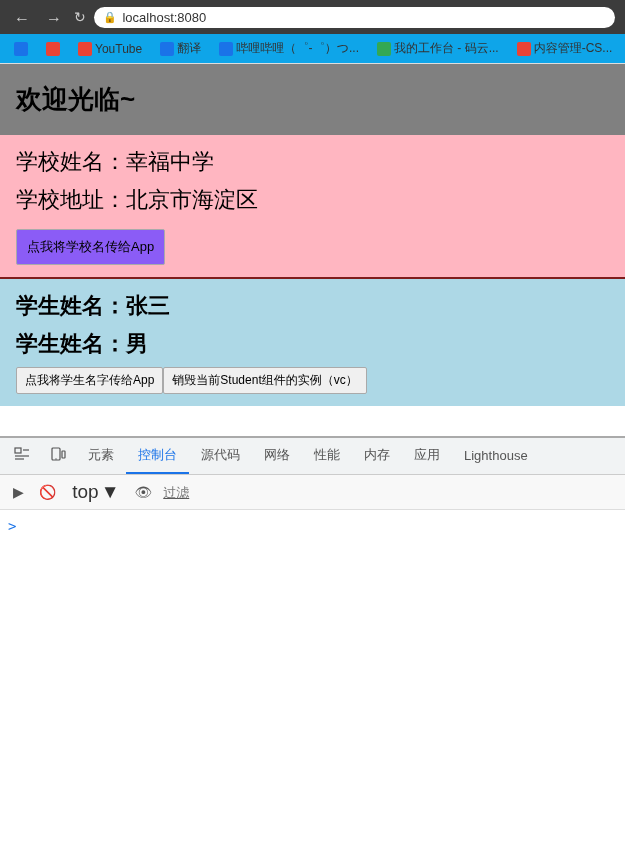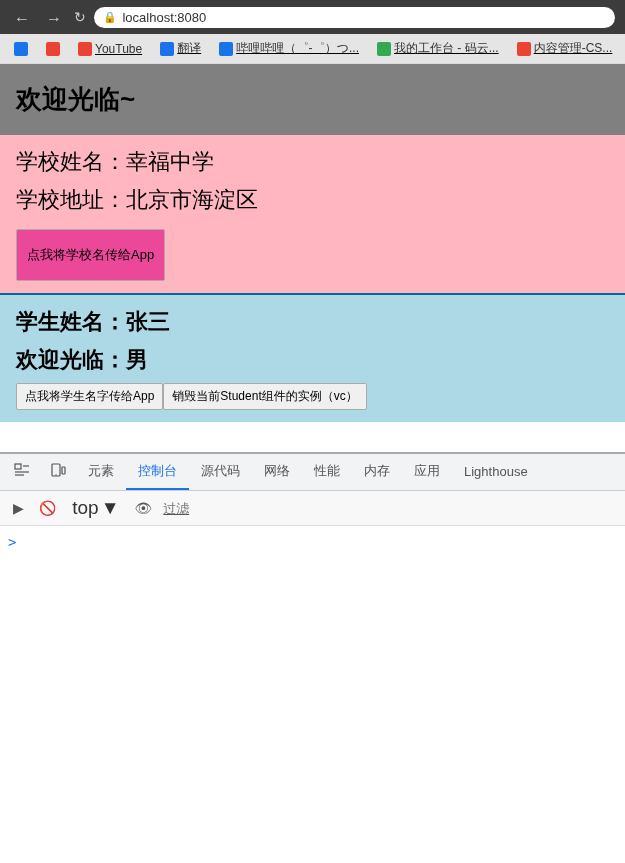--- a/index.html
+++ b/index.html
@@ -36,29 +36,28 @@
       font-size: 13px;
       color: #333;
       display: flex;
       align-items: center;
       gap: 5px;
     }
     .lock-icon { color: #666; font-size: 11px; }
 
     
     .bookmarks-bar {
-      background: #e5e5e5;
+      background: #0ea5e9;
       border-bottom: 1px solid #ddd;
       padding: 4px 8px;
       display: flex;
       align-items: center;
       gap: 6px;
       font-size: 12px;
       overflow: hidden;
-      text-decoration: underline;
     }
     .bookmark-item {
       display: flex;
       align-items: center;
       gap: 3px;
       padding: 2px 6px;
       border-radius: 3px;
       cursor: pointer;
       white-space: nowrap;
       color: #333;
@@ -95,33 +94,33 @@
       padding: 12px 16px;
     }
     .school-section p {
       font-size: 22px;
       font-weight: normal;
       margin-bottom: 8px;
       color: #000;
     }
     .school-section button {
       margin-top: 6px;
-      padding: 16px 10px;
+      padding: 8px 10px;
       font-size: 13px;
-      background: #ec4899;
+      background: #8b5cf6;
       border: 1px solid #aaa;
       border-radius: 2px;
       cursor: pointer;
     }
 
     
     .student-section {
       background: #add8e6;
       padding: 12px 16px;
-      border-top: 2px solid #0369a1;
+      border-top: 2px solid #7f1d1d;
     }
     .student-section p {
       font-size: 22px;
       font-weight: bold;
       margin-bottom: 8px;
       color: #000;
     }
     .student-buttons {
       display: flex;
       flex-wrap: wrap;
@@ -269,21 +268,21 @@
   </div>
 
   <div class="school-section">
     <p>学校姓名：幸福中学</p>
     <p>学校地址：北京市海淀区</p>
     <button>点我将学校名传给App</button>
   </div>
 
   <div class="student-section">
     <p>学生姓名：张三</p>
-    <p>欢迎光临：男</p>
+    <p>学生姓名：男</p>
     <div class="student-buttons">
       <button>点我将学生名字传给App</button>
       <button>销毁当前Student组件的实例（vc）</button>
     </div>
   </div>
 
 </div>
 
 <div class="devtools">
 

